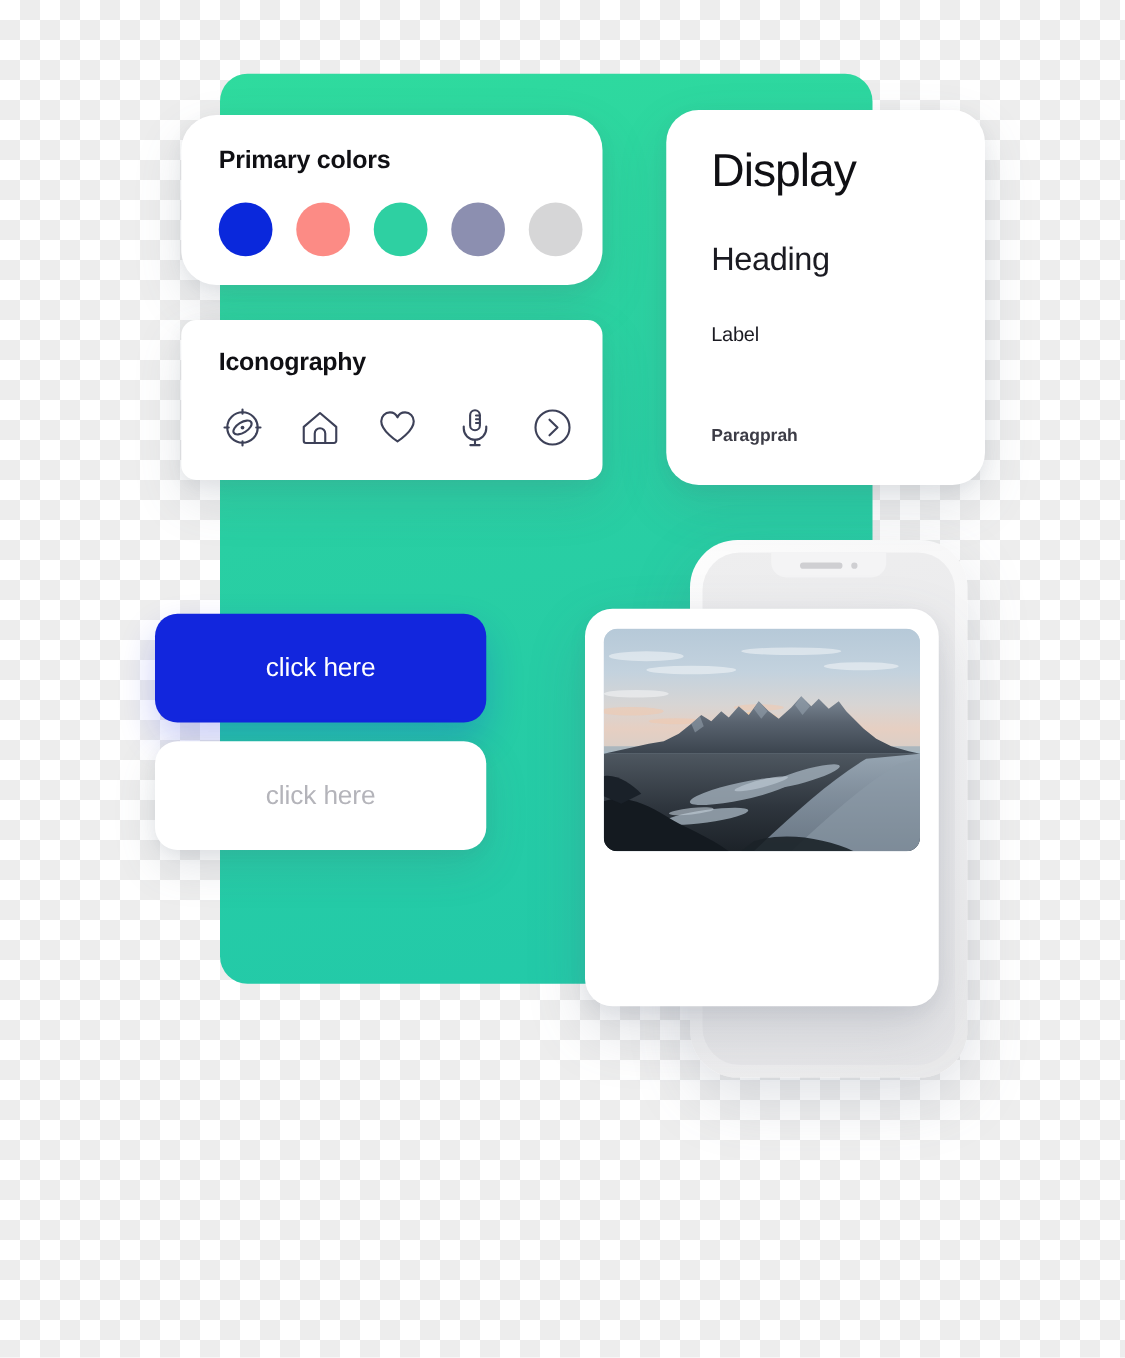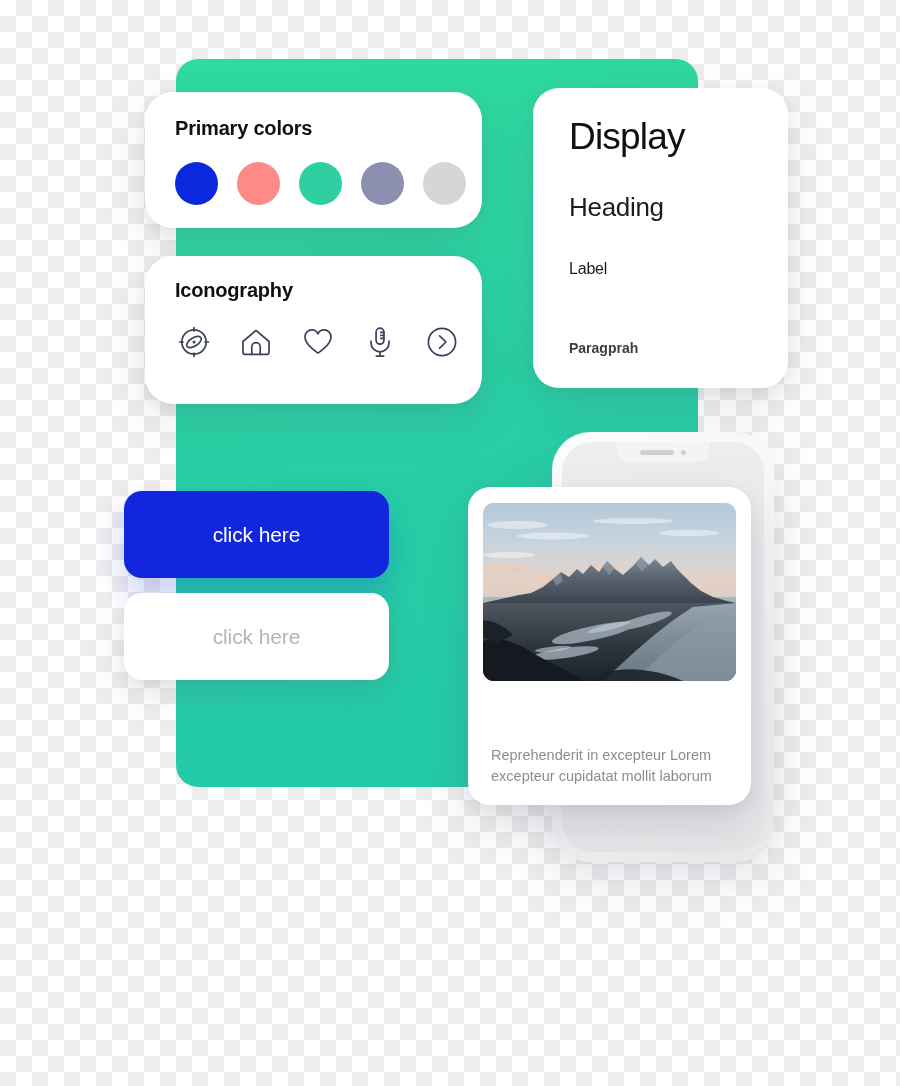--- a/index.html
+++ b/index.html
@@ -71,22 +71,22 @@
     width: 43px;
     height: 43px;
     border-radius: 50%;
   }
 
   
   #iconography-card {
     left: 125px;
     top: 256px;
     width: 337px;
-    height: 148px;
-    border-radius: 28px;
+    height: 128px;
+    border-radius: 12px;
   }
   #iconography-title {
     position: absolute;
     left: 30px;
     top: 23px;
     font-size: 20px;
     font-weight: bold;
     color: #101014;
     letter-spacing: -0.2px;
   }
@@ -432,14 +432,13 @@
         <ellipse cx="70" cy="146" rx="18" ry="2.6" transform="rotate(-6 70 146)"></ellipse>
       </g>
 
       <path d="M0 138 C16 132 34 140 50 150 C66 160 84 166 100 178 L0 178 Z" fill="#141a20"></path>
       <path d="M0 118 C10 116 22 124 30 132 L14 140 L0 134 Z" fill="#1a2129"></path>
       <path d="M120 170 C146 162 178 168 200 178 L110 178 Z" fill="#1b2228" opacity="0.9"></path>
     </svg>
   </div>
 
 
-  <div id="iceland-description">Reprehenderit in excepteur Lorem excepteur cupidatat mollit laborum</div>
 </div>
 
 </body></html>

